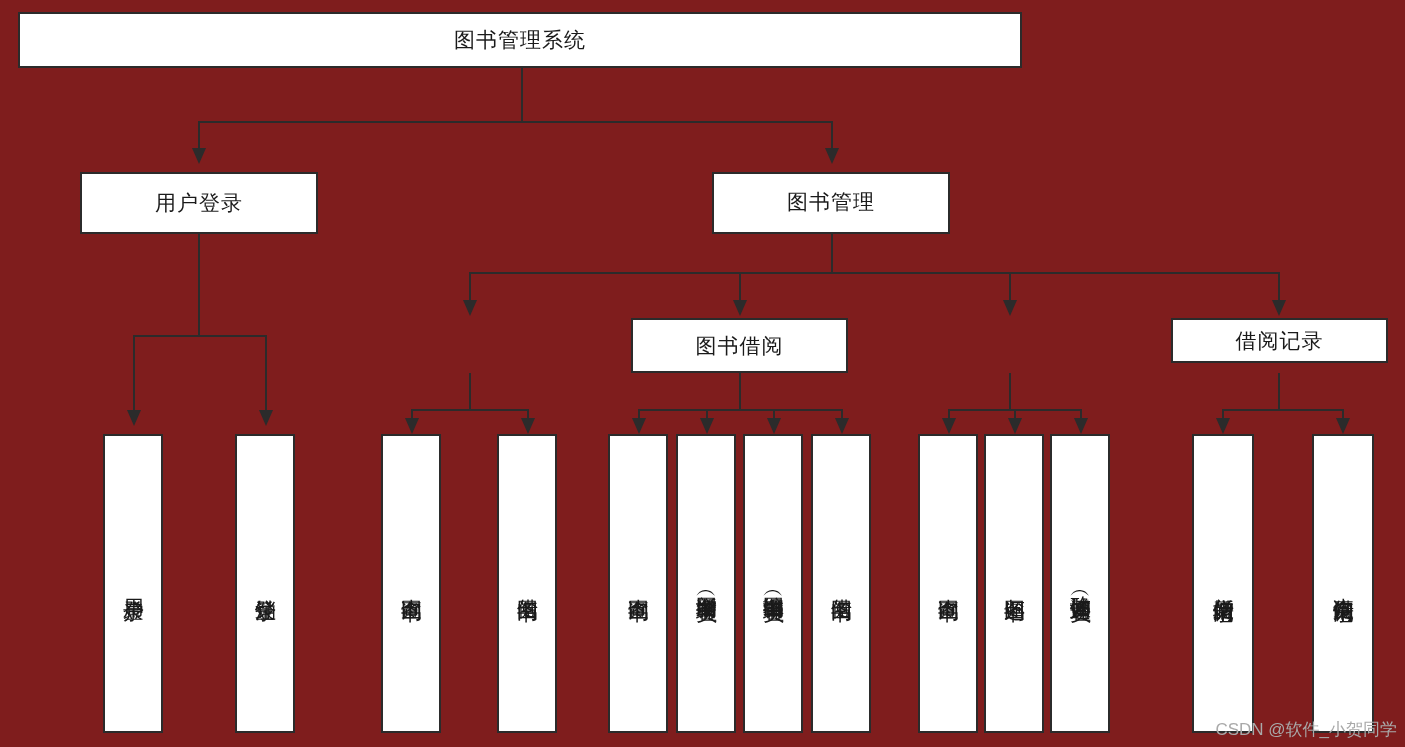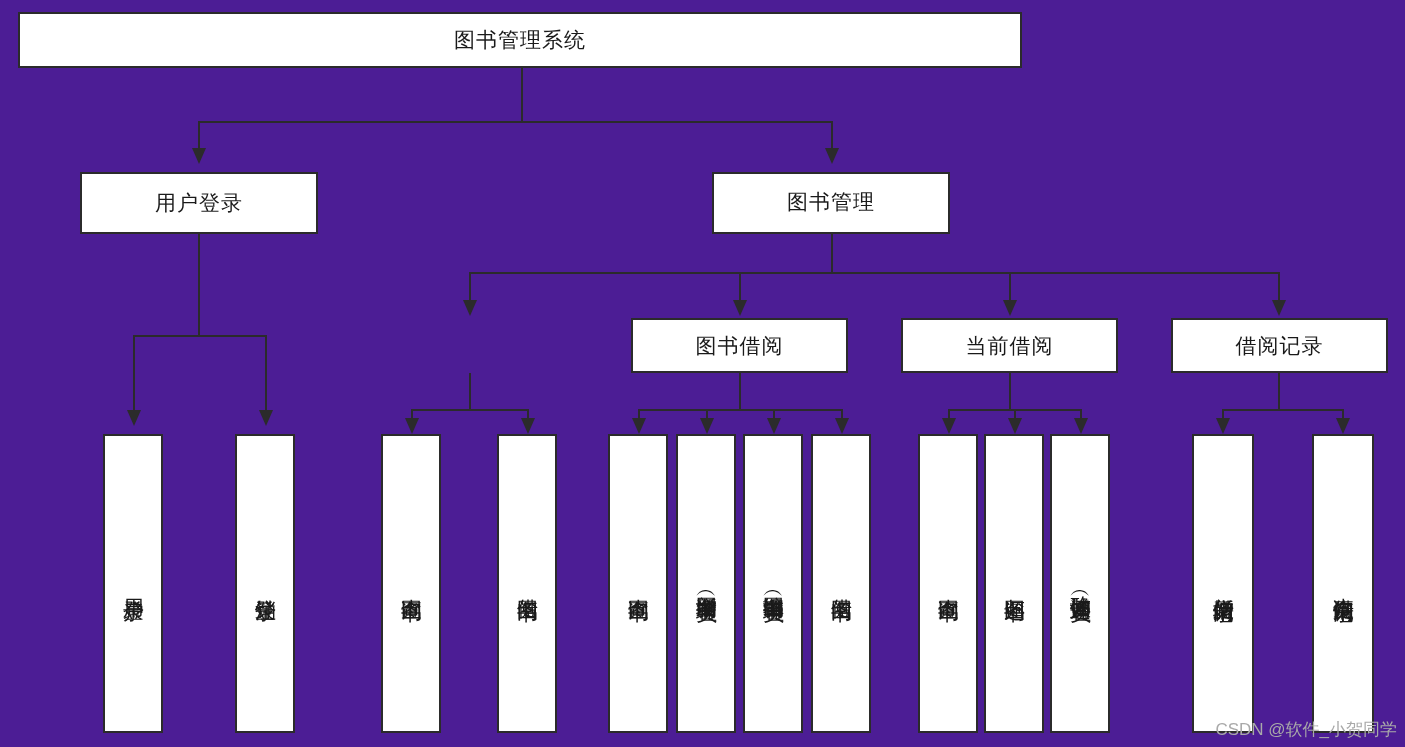--- a/index.html
+++ b/index.html
@@ -8,21 +8,21 @@
     padding: 0;
     background: #ffffff;
   }
   body {
     font-family: "Liberation Sans", "DejaVu Sans", sans-serif;
   }
   #canvas {
     position: relative;
     width: 1405px;
     height: 747px;
-    background: #4c1d95;
+    background: #7f1d1d;
     overflow: hidden;
   }
   
   .node {
     position: absolute;
     box-sizing: border-box;
     background: #ffffff;
     border: 2px solid #2b2b2b;
     display: flex;
     align-items: center;
@@ -119,24 +119,21 @@
   <div class="ln v" style="left:739px; top:272px; height:32px;"></div>
   <div class="arrow" style="left:733px; top:300px;"></div>
   <div class="ln v" style="left:1009px; top:272px; height:32px;"></div>
   <div class="arrow" style="left:1003px; top:300px;"></div>
   <div class="ln v" style="left:1278px; top:272px; height:32px;"></div>
   <div class="arrow" style="left:1272px; top:300px;"></div>
 
   <div class="node horiz" style="left:631px; top:318px; width:217px; height:55px;">
     <span class="htext">图书借阅</span>
   </div>
-  <div class="node horiz" style="left:901px; top:318px; width:217px; height:55px;">
-    <span class="htext">当前借阅</span>
-  </div>
-  <div class="node horiz" style="left:1171px; top:318px; width:217px; height:55px;">
+  <div class="node horiz" style="left:1171px; top:318px; width:217px; height:45px;">
     <span class="htext">借阅记录</span>
   </div>
 
   <div class="ln v" style="left:469px; top:373px; height:37px;"></div>
   <div class="ln h" style="left:411px; top:409px; width:118px;"></div>
   <div class="ln v" style="left:411px; top:409px; height:12px;"></div>
   <div class="arrow" style="left:405px; top:418px;"></div>
   <div class="ln v" style="left:527px; top:409px; height:12px;"></div>
   <div class="arrow" style="left:521px; top:418px;"></div>
 

